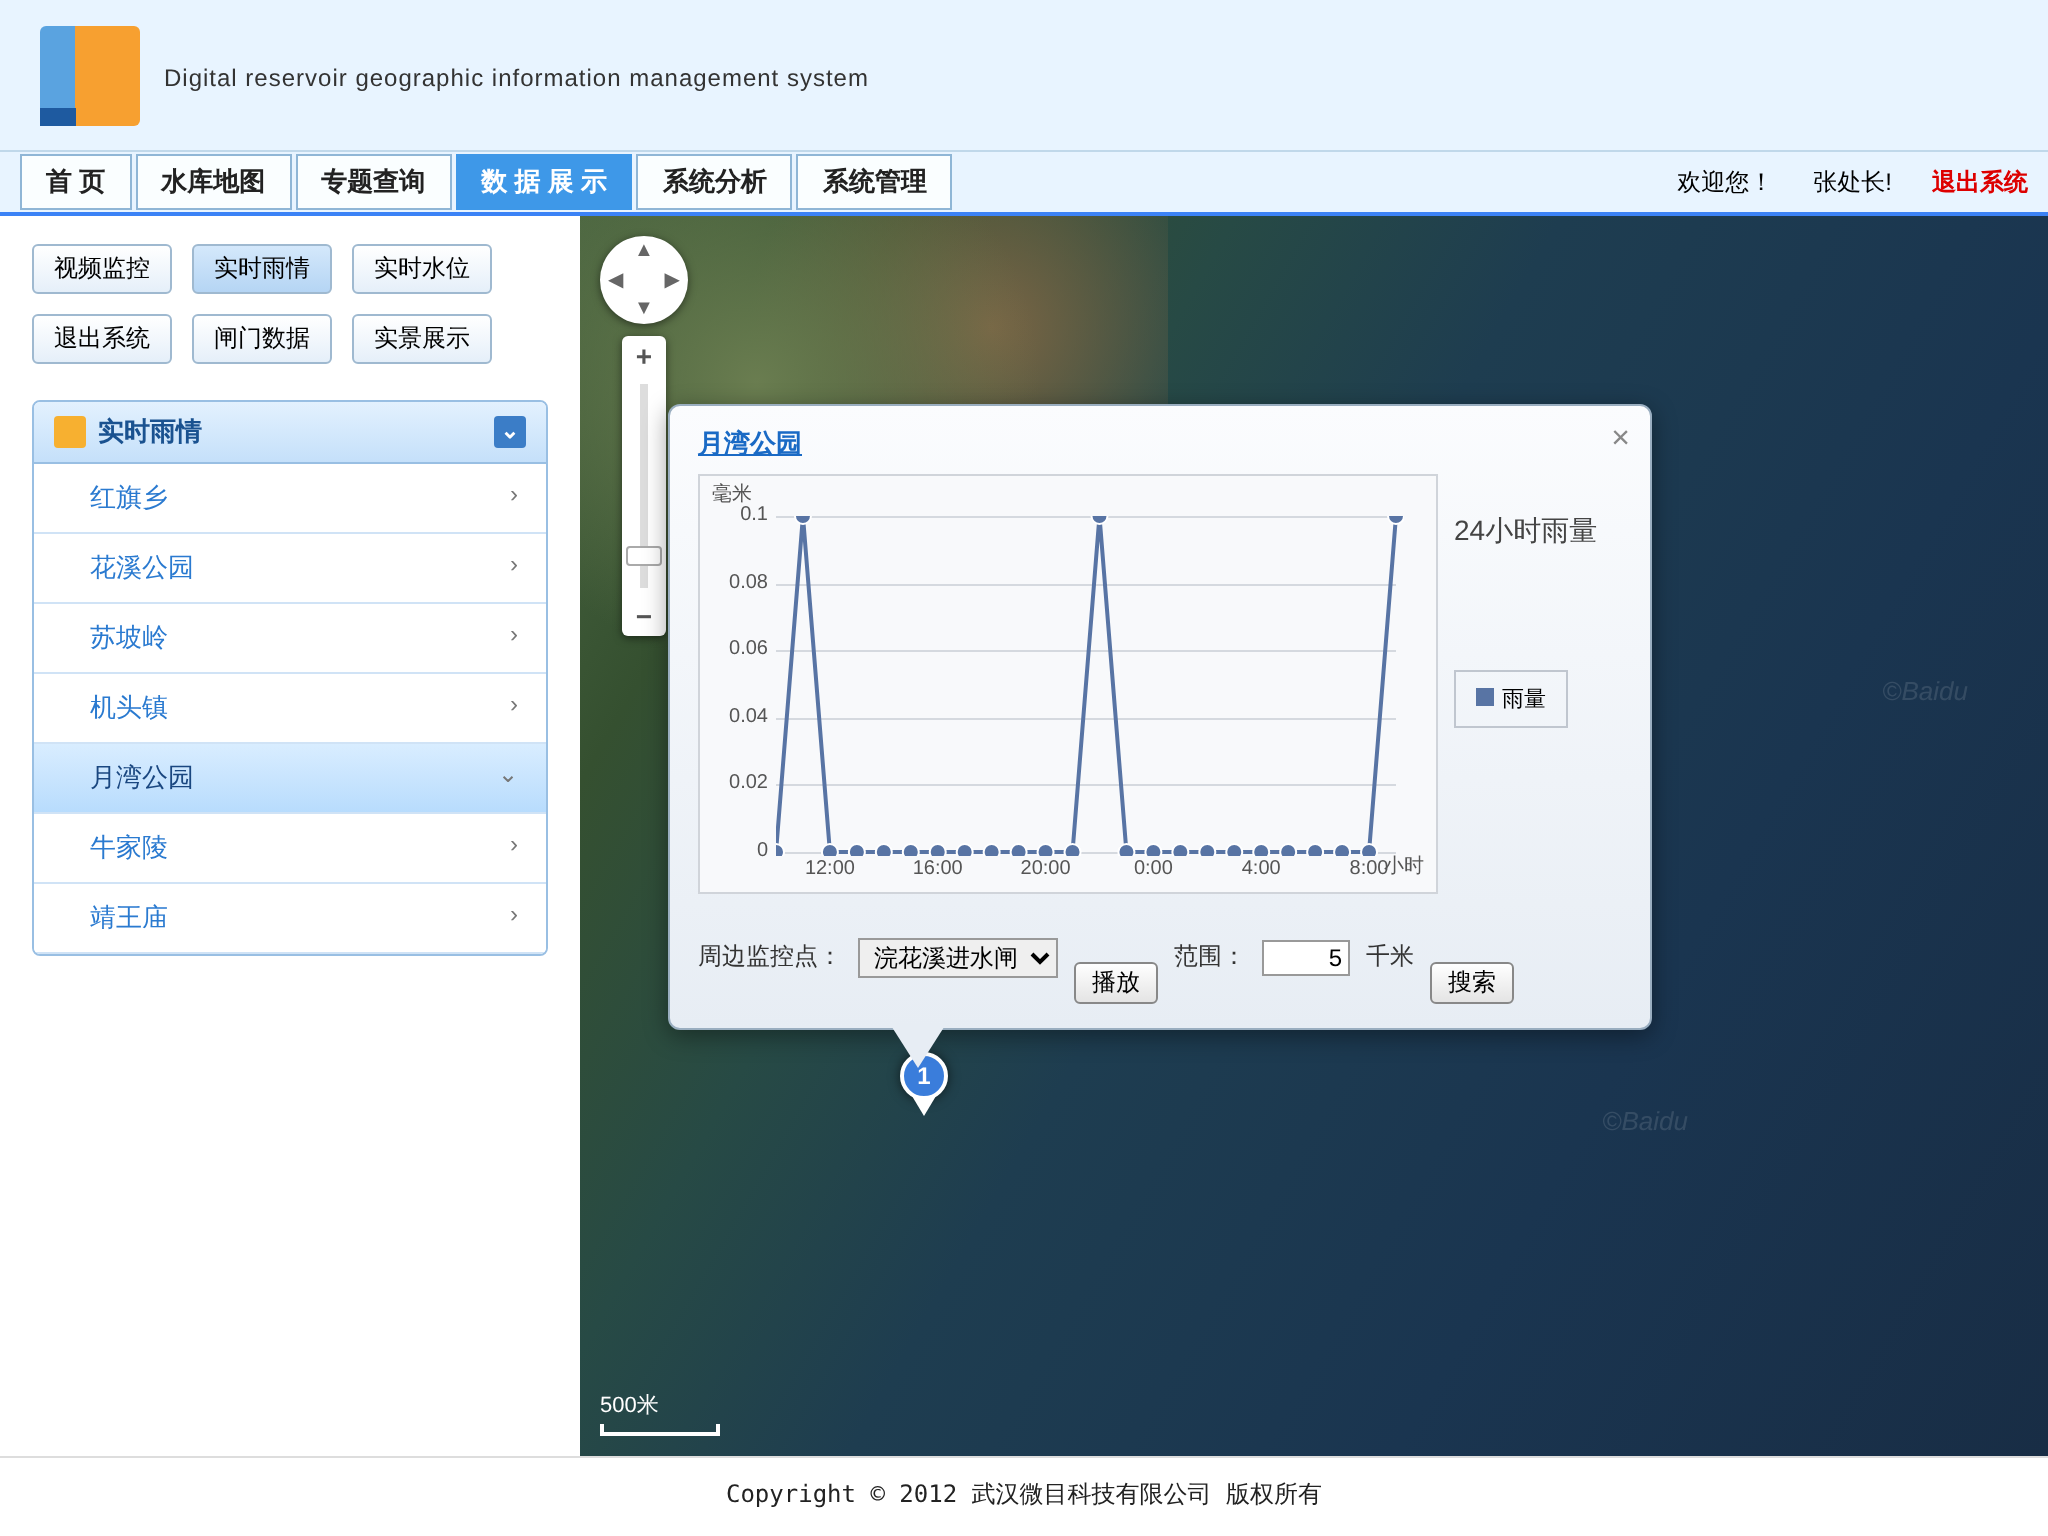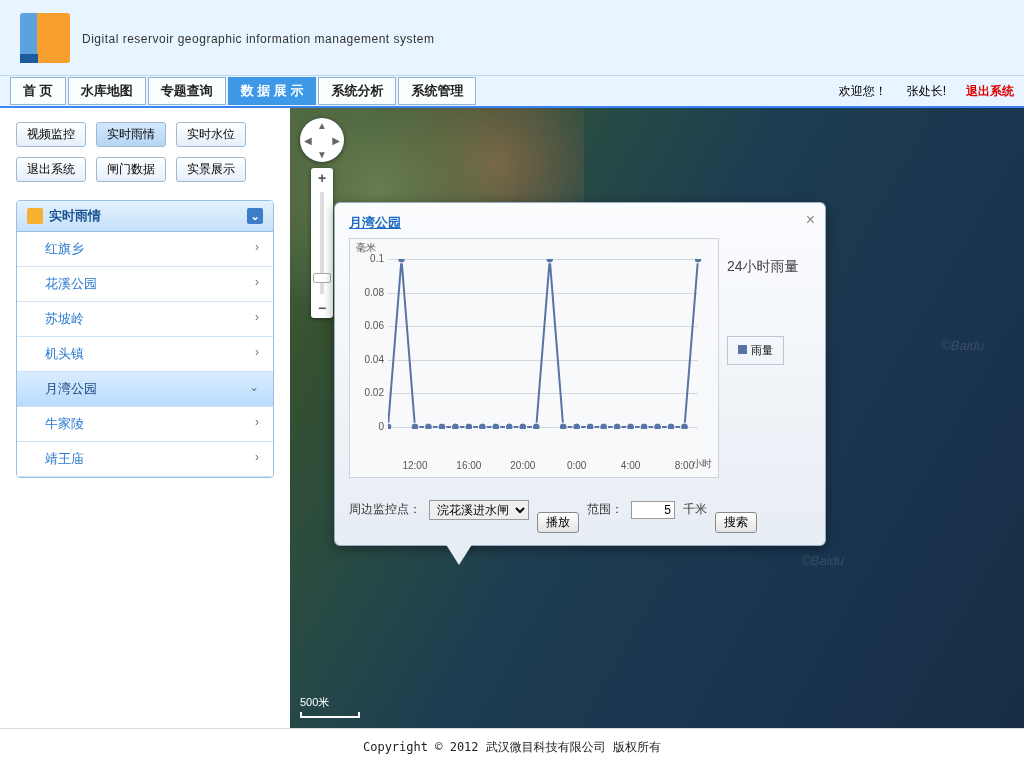--- a/index.html
+++ b/index.html
@@ -45,21 +45,21 @@
 .zoom-track::before { content: ''; position: absolute; left: 50%; top: 4px; bottom: 4px; width: 4px; background: #ddd; transform: translateX(-50%); }
 .zoom-handle { position: absolute; left: 2px; top: 85px; width: 18px; height: 10px; background: #fff; border: 1px solid #aaa; border-radius: 2px; }
 .marker { position: absolute; left: 160px; top: 418px; width: 24px; height: 34px; }
 .marker .pin { width: 24px; height: 24px; background: #3a7ddb; border: 2px solid #fff; border-radius: 50%; color: #fff; text-align: center; line-height: 20px; font-size: 12px; font-weight: bold; box-shadow: 0 0 6px rgba(0,0,0,0.6); }
 .marker .tail { width: 0; height: 0; border-left: 6px solid transparent; border-right: 6px solid transparent; border-top: 10px solid #fff; margin: -2px auto 0; }
 .popup { position: absolute; left: 44px; top: 94px; width: 492px; background: linear-gradient(#fbfcfe,#e7edf4); border: 1px solid #9aaec0; border-radius: 6px; padding: 10px 14px 12px; box-shadow: 0 3px 12px rgba(0,0,0,0.4); }
 .popup::after { content: ''; position: absolute; bottom: -20px; left: 110px; width: 0; height: 0; border-left: 14px solid transparent; border-right: 14px solid transparent; border-top: 22px solid #e7edf4; }
 .popup-title { font-size: 13px; color: #1a6ac5; font-weight: bold; text-decoration: underline; }
 .popup-close { position: absolute; right: 10px; top: 8px; font-size: 16px; color: #888; cursor: pointer; }
 .chart-area { display: flex; margin-top: 6px; }
-.chart-box { width: 370px; height: 240px; background: #f8f9fb; border: 1px solid #d0d4da; position: relative; }
+.chart-box { width: 370px; height: 210px; background: #f8f9fb; border: 1px solid #d0d4da; position: relative; }
 .chart-ylabel { position: absolute; top: 2px; left: 6px; font-size: 10px; color: #555; }
 .chart-ytick { position: absolute; left: 8px; font-size: 10px; color: #555; width: 26px; text-align: right; }
 .chart-grid { position: absolute; left: 38px; border-top: 1px solid #d5d9df; width: 310px; }
 .chart-xtick { position: absolute; bottom: 6px; font-size: 10px; color: #555; transform: translateX(-50%); }
 .chart-xlabel { position: absolute; bottom: 6px; right: 6px; font-size: 10px; color: #555; }
 .chart-svg { position: absolute; left: 38px; top: 20px; }
 .chart-side { flex: 1; padding-left: 8px; }
 .chart-big-label { font-size: 14px; color: #444; margin-top: 20px; }
 .legend-box { margin-top: 60px; border: 1px solid #c0c6cf; padding: 6px 10px; display: inline-block; font-size: 11px; text-align: center; }
 .legend-sq { display: inline-block; width: 9px; height: 9px; background: #5874a4; margin-right: 4px; }

